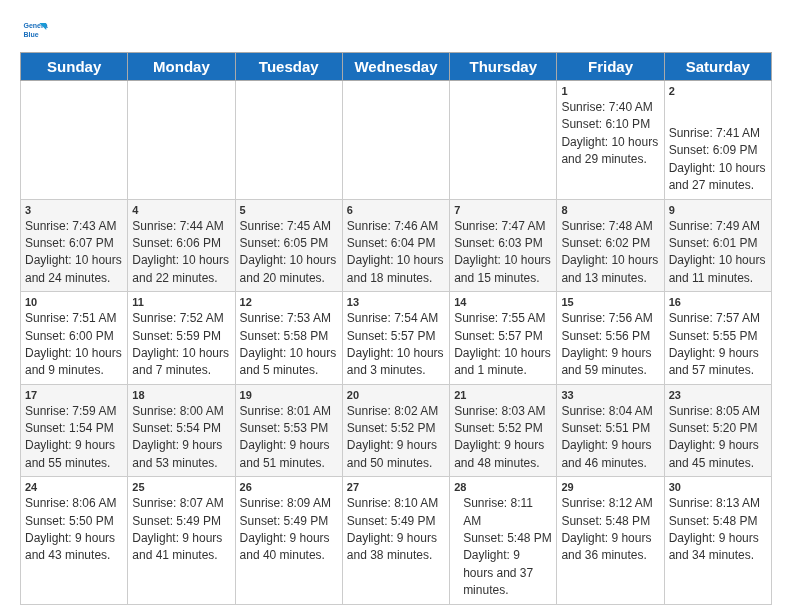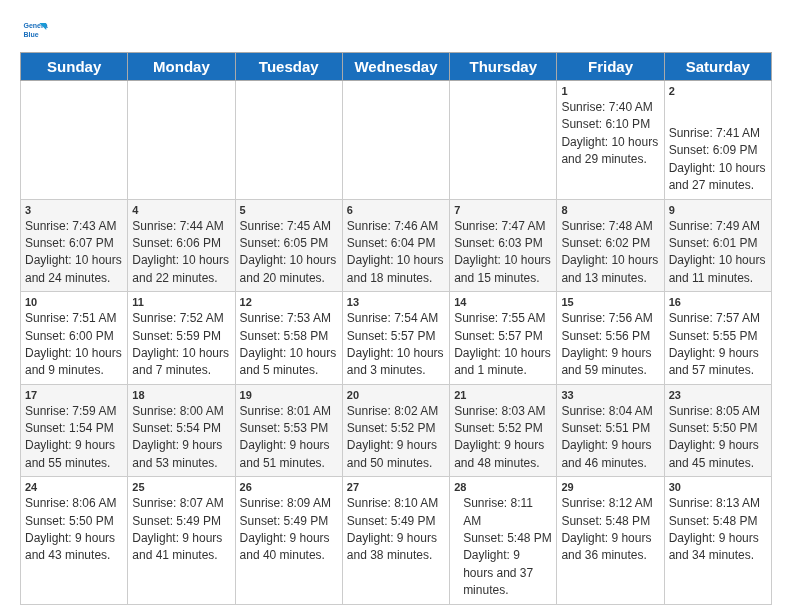--- a/index.html
+++ b/index.html
@@ -266,21 +266,21 @@
         </td>
         <td>
           <span class="day-number">33</span>
           <div class="day-info" style="white-space: pre-line;">Sunrise: 8:04 AM
 Sunset: 5:51 PM
 Daylight: 9 hours and 46 minutes.</div>
         </td>
         <td>
           <span class="day-number">23</span>
           <div class="day-info" style="white-space: pre-line;">Sunrise: 8:05 AM
-Sunset: 5:50 PM
+Sunset: 5:20 PM
 Daylight: 9 hours and 45 minutes.</div>
         </td>
       </tr>
       <tr>
         <td>
           <span class="day-number">24</span>
           <div class="day-info" style="white-space: pre-line;">Sunrise: 8:06 AM
 Sunset: 5:50 PM
 Daylight: 9 hours and 43 minutes.</div>
         </td>

